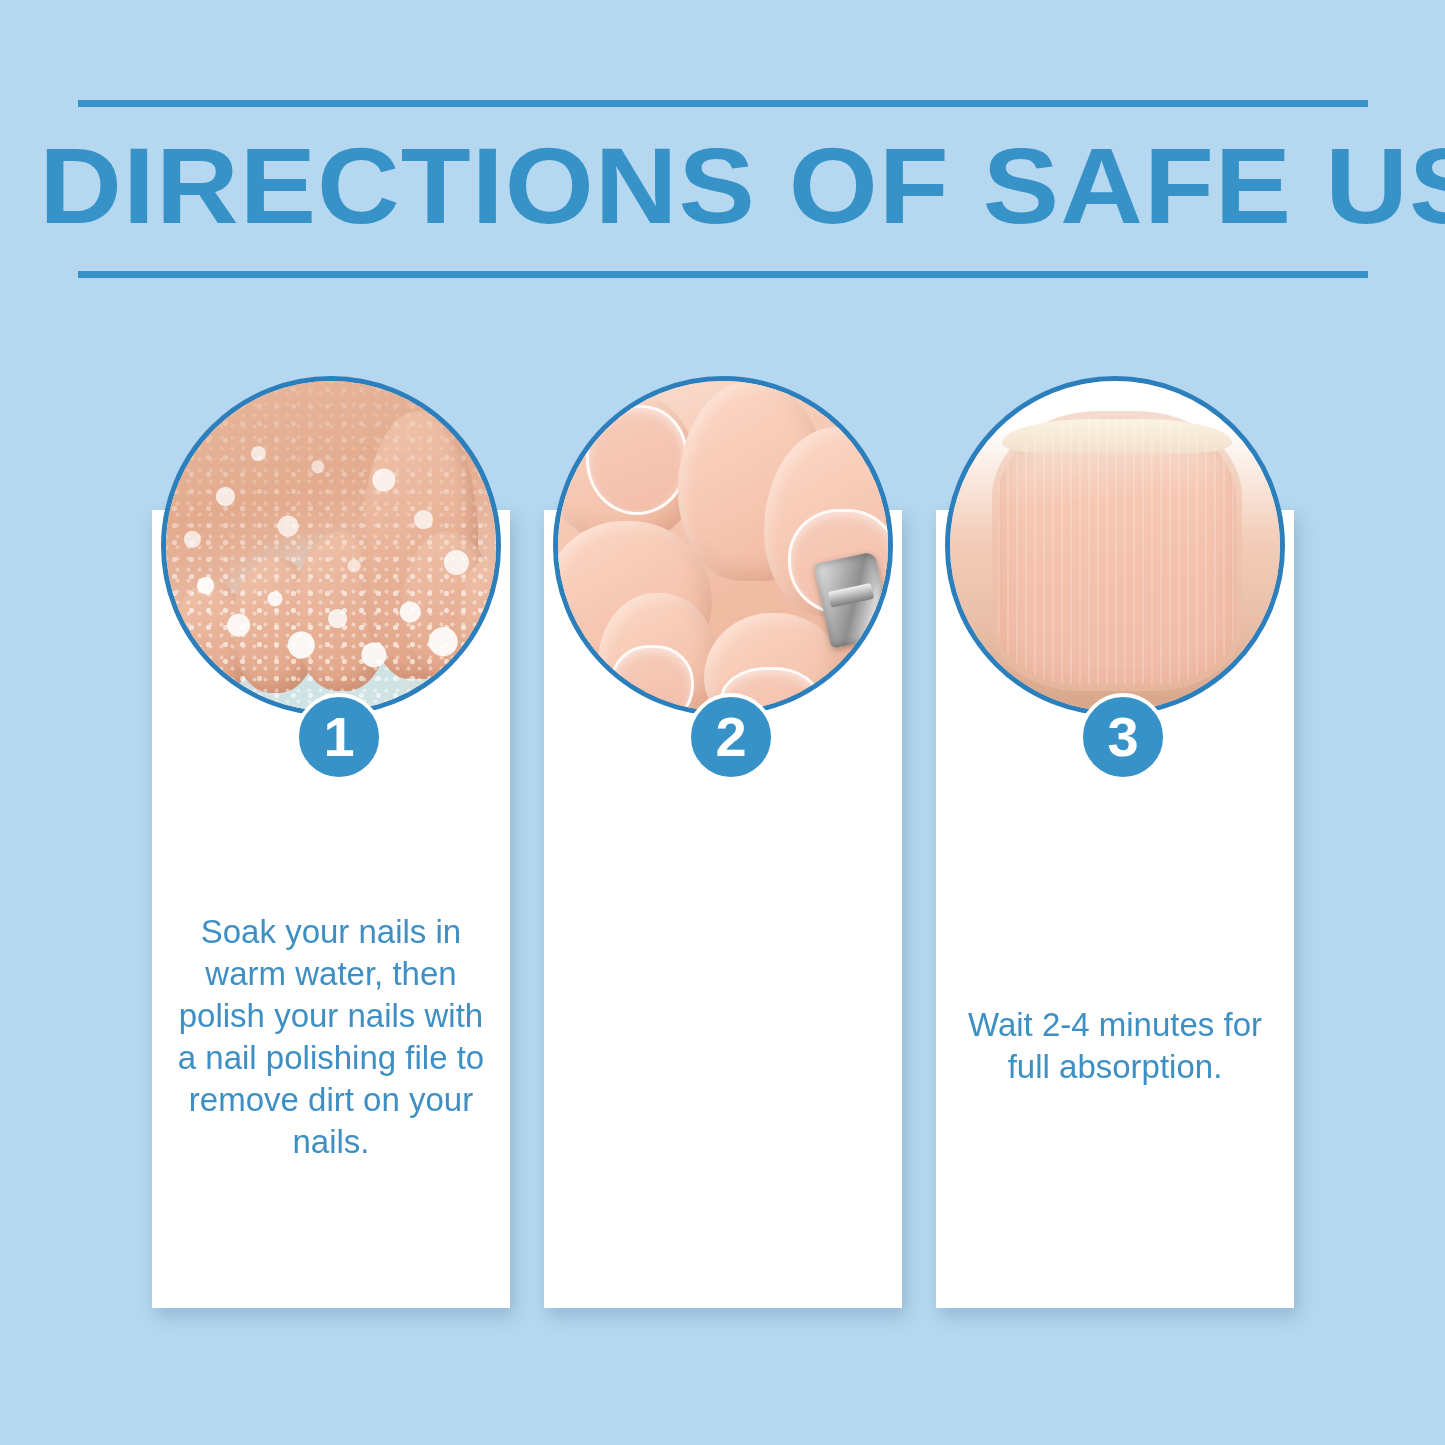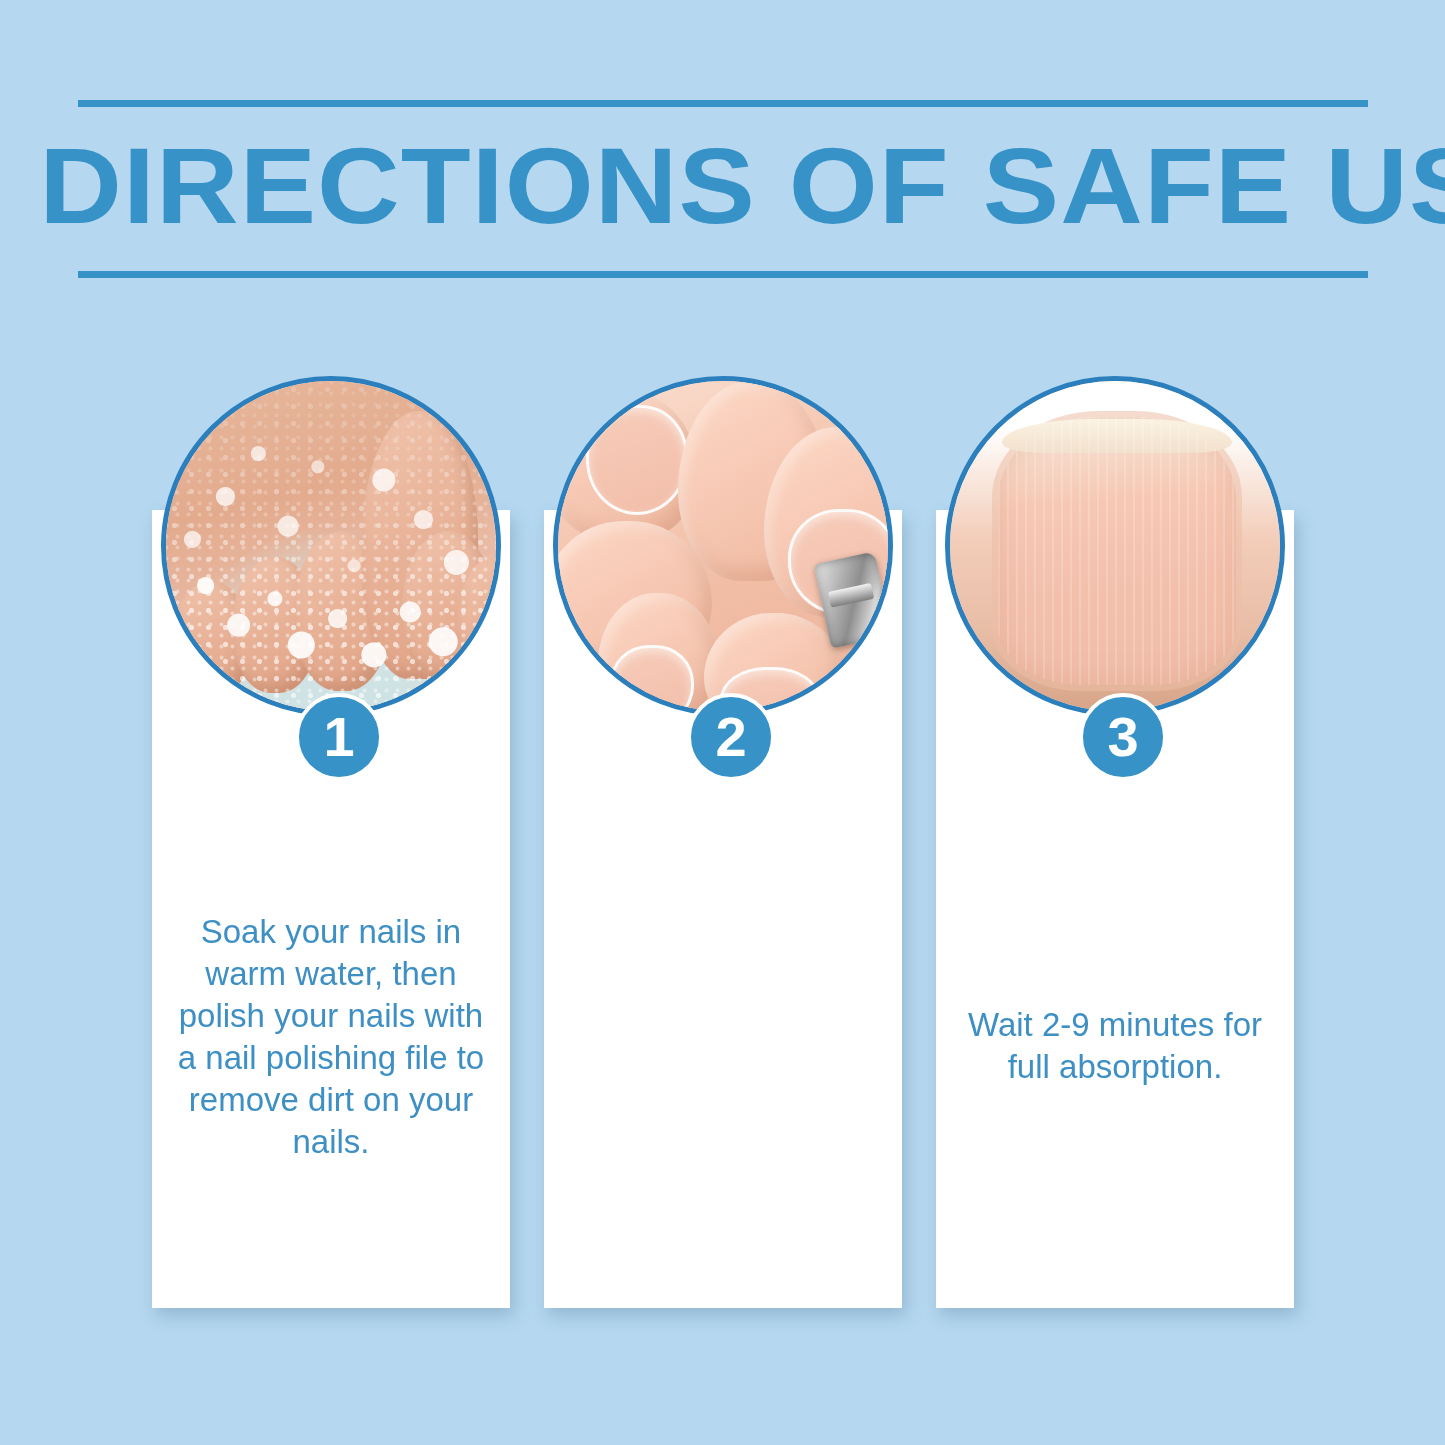--- a/index.html
+++ b/index.html
@@ -306,16 +306,16 @@
     <div class="card-panel"></div>
 
     <div class="photo">
       <div class="photo-inner">
         <div class="ph3-bg"></div>
         <div class="bignail"></div>
       </div>
     </div>
 
     <div class="badge">3</div>
-    <div class="card-text text-3">Wait 2-9 minutes for full absorption.</div>
+    <div class="card-text text-3">Wait 2-4 minutes for full absorption.</div>
   </div>
 
 </div>
 
 </body></html>

